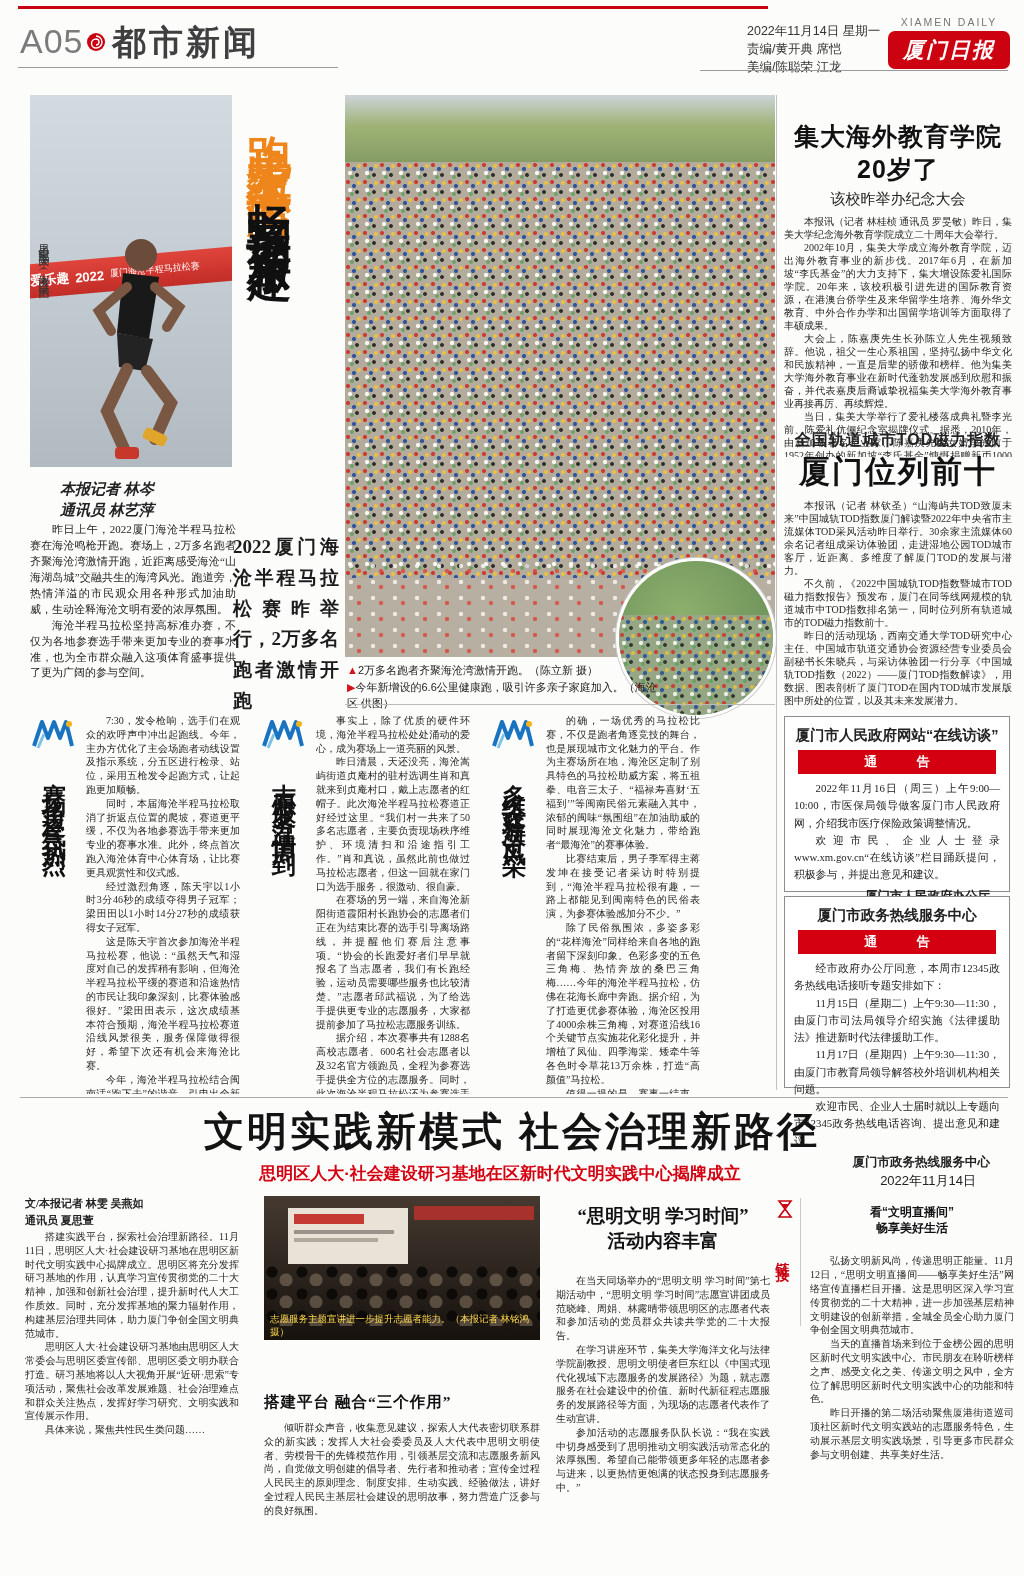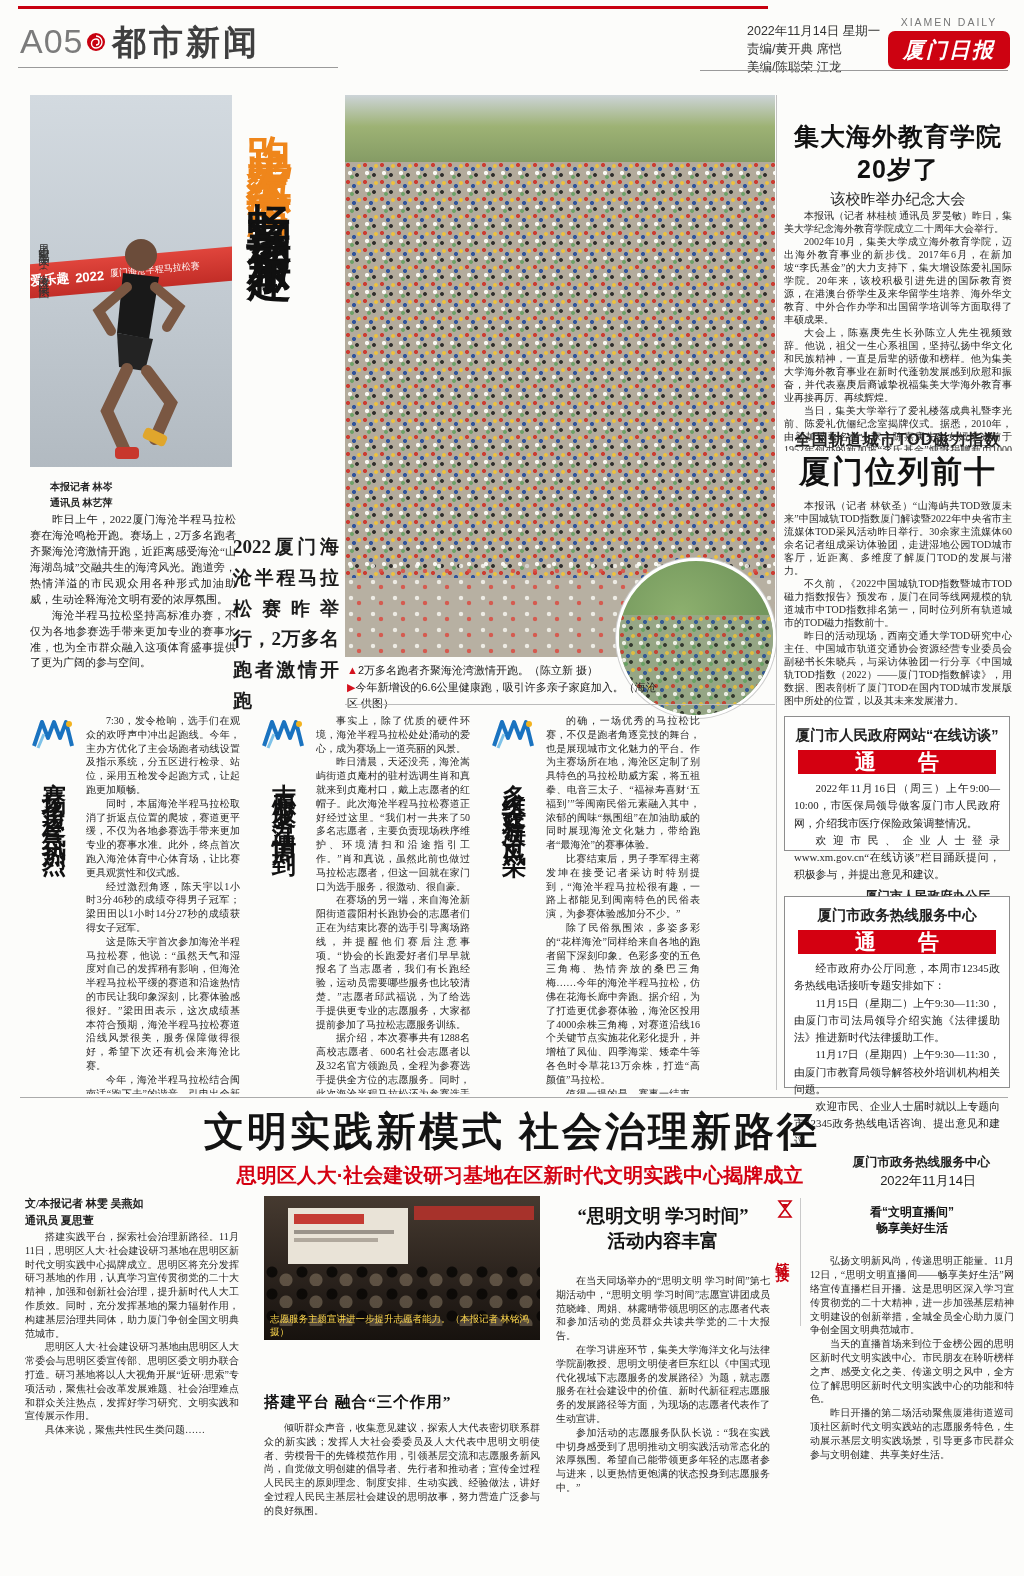--- a/index.html
+++ b/index.html
@@ -24,21 +24,21 @@
   .tape{position:absolute;left:-8px;top:160px;width:230px;height:34px;background:linear-gradient(#e0453c,#c22d27);
         transform:rotate(-5deg);color:#fff;display:flex;align-items:center;gap:6px;padding:0 8px;box-sizing:border-box;}
   .tape b{font-size:13px;} .tape i{font-style:normal;font-size:9px;line-height:1.05;}
   .runner-cap{left:36px;top:300px;height:260px;font-size:11px;color:#333;letter-spacing:2px;}
   .vhl{left:240px;top:100px;height:432px;font-weight:800;line-height:1.02;}
   .vhl span{display:inline-block;font-size:45px;letter-spacing:9px;}
   .vhl .o{color:#ef861b;margin-left:6px;}
   .vhl .k{color:#101010;}
   .deck{left:233px;top:532px;width:106px;font-size:19px;font-weight:700;line-height:1.62;text-align:justify;color:#1c1c1c;}
   .intro{left:30px;top:480px;width:206px;}
-  .byline{font-size:10px;font-weight:700;margin:0 0 2px 2em;}
+  .byline{font-size:15px;font-weight:700;margin:0 0 2px 2em;font-style:italic;}
   .intro .bp{font-size:11px;line-height:1.45;}
   .mainphoto{left:345px;top:95px;width:430px;height:562px;background:#b7b0a2;overflow:hidden;}
   .trees{position:absolute;left:0;top:0;width:100%;height:14%;
          background:linear-gradient(#cdd4d8 0%,#9db274 40%,#7d9460 100%);}
   .crowd{position:absolute;left:0;top:12%;width:100%;height:74%;
     background-color:#b3ab9c;
     background-image:
       radial-gradient(circle at 3px 3px, rgba(205,55,45,.95) 1.6px, transparent 2.4px),
       radial-gradient(circle at 9px 7px, rgba(35,75,155,.9) 1.6px, transparent 2.4px),
       radial-gradient(circle at 5px 11px, rgba(252,252,248,.95) 1.7px, transparent 2.5px),
@@ -70,28 +70,28 @@
   .rart{left:784px;width:228px;}
   .rtitle{font-size:25px;font-weight:800;text-align:center;color:#111;margin:0;letter-spacing:1px;}
   .rsub{font-size:15px;text-align:center;color:#222;margin:4px 0 0;}
   .rkicker{font-size:16px;font-weight:700;text-align:center;color:#222;margin:0;letter-spacing:1px;}
   .rbig{font-size:31px;font-weight:800;text-align:center;color:#111;margin:0;letter-spacing:2px;}
   .rtext{overflow:hidden;}
   .rtext .bp{font-size:10px;line-height:1.3;color:#262626;}
   .notice{left:784px;width:226px;border:1px solid #8d8d8d;background:#fff;box-sizing:border-box;padding:7px 9px;}
   .norg{font-size:14.5px;font-weight:700;text-align:center;margin:2px 0 5px;color:#222;}
   .nbar{height:24px;margin:0 4px 6px;background:#d40011;color:#fff;display:flex;align-items:center;justify-content:center;
-        font-size:21px;font-weight:800;letter-spacing:18px;text-indent:18px;}
+        font-size:13px;font-weight:800;letter-spacing:18px;text-indent:18px;}
   .ntext .bp{font-size:10.8px;line-height:1.6;color:#222;}
   .nsign{font-size:12.5px;text-align:right;margin:4px 10px 0;font-weight:700;}
   .ndate{font-size:13px;text-align:right;margin:1px 24px 0;}
   
   .brule{left:20px;top:1097px;width:988px;height:1px;background:#aaa;}
   .bhead{left:20px;top:1104px;width:984px;text-align:center;font-size:40px;font-weight:900;color:#131313;letter-spacing:3px;margin:0;}
-  .bdek{left:28px;top:1162px;width:984px;text-align:center;font-size:20px;font-weight:700;color:#d40011;margin:0;}
+  .bdek{left:8px;top:1162px;width:984px;text-align:center;font-size:17px;font-weight:700;color:#d40011;margin:0;}
   .bcol .bp{font-size:10px;line-height:1.38;color:#262626;}
   .bcol{top:1196px;height:372px;overflow:hidden;}
   .bby{font-size:11px;font-weight:700;margin:0 0 2px;}
   .confphoto{position:relative;width:319px;height:144px;background:linear-gradient(#463a30,#241d18 70%,#17120e);overflow:hidden;}
   .screen{position:absolute;left:24px;top:12px;width:120px;height:56px;background:#e9e3d7;}
   .screen .bar{position:absolute;left:6px;top:6px;width:70px;height:10px;background:#c53b33;}
   .screen .t1{position:absolute;left:6px;top:22px;width:100px;height:4px;background:#9a938a;}
   .screen .t2{position:absolute;left:6px;top:30px;width:84px;height:4px;background:#b0a89d;}
   .redband{position:absolute;left:150px;top:10px;width:120px;height:14px;background:#a7322b;}
   .aud{position:absolute;left:0;bottom:14px;width:100%;height:62px;
@@ -221,40 +221,40 @@
       <p class="bp">除了民俗氛围浓，多姿多彩的“花样海沧”同样给来自各地的跑者留下深刻印象。色彩多变的五色三角梅、热情奔放的桑巴三角梅……今年的海沧半程马拉松，仿佛在花海长廊中奔跑。据介绍，为了打造更优参赛体验，海沧区投用了4000余株三角梅，对赛道沿线16个关键节点实施花化彩化提升，并增植了凤仙、四季海棠、矮牵牛等各色时令草花13万余株，打造“高颜值”马拉松。</p>
       <p class="bp">值得一提的是，赛事一结束，海沧城建市政公司早已就位的“城市美容师”、清扫车、收运车迅速入场展开作业，对赛道及周边区域进行全面保洁，两个小时就“一键还原”整洁路面。</p>
     </div>
   </div>
 
   <div class="abs vdiv"></div>
 
   <div class="abs rart" style="top:120px">
     <h2 class="rtitle">集大海外教育学院20岁了</h2>
     <p class="rsub">该校昨举办纪念大会</p>
-    <div class="rtext serif" style="height:242px;">
+    <div class="rtext serif" style="height:242px;margin-top:6px">
       <p class="bp">本报讯（记者 林桂桢 通讯员 罗旻敏）昨日，集美大学纪念海外教育学院成立二十周年大会举行。</p>
       <p class="bp">2002年10月，集美大学成立海外教育学院，迈出海外教育事业的新步伐。2017年6月，在新加坡“李氏基金”的大力支持下，集大增设陈爱礼国际学院。20年来，该校积极引进先进的国际教育资源，在港澳台侨学生及来华留学生培养、海外华文教育、中外合作办学和出国留学培训等方面取得了丰硕成果。</p>
       <p class="bp">大会上，陈嘉庚先生长孙陈立人先生视频致辞。他说，祖父一生心系祖国，坚持弘扬中华文化和民族精神，一直是后辈的骄傲和榜样。他为集美大学海外教育事业在新时代蓬勃发展感到欣慰和振奋，并代表嘉庚后裔诚挚祝福集美大学海外教育事业再接再厉、再续辉煌。</p>
       <p class="bp">当日，集美大学举行了爱礼楼落成典礼暨李光前、陈爱礼伉俪纪念室揭牌仪式。据悉，2010年，由新加坡著名企业家、陈嘉庚先生女婿李光前于1952年创办的新加坡“李氏基金”慷慨捐赠新币1000万元（折合人民币约5000万元），全力支持集大发展国际教育。2017年，陈爱礼国际学院留学生公寓落成；2021年，陈爱礼国际学院教学楼“爱礼楼”封顶。</p>
     </div>
   </div>
 
   <div class="abs rart" style="top:430px">
     <p class="rkicker">全国轨道城市TOD磁力指数</p>
     <h2 class="rbig">厦门位列前十</h2>
     <div class="rtext serif" style="height:208px;margin-top:6px">
       <p class="bp">本报讯（记者 林钦圣）“山海屿共TOD致厦未来”中国城轨TOD指数厦门解读暨2022年中央省市主流媒体TOD采风活动昨日举行。30余家主流媒体60余名记者组成采访体验团，走进湿地公园TOD城市客厅，近距离、多维度了解厦门TOD的发展与潜力。</p>
       <p class="bp">不久前，《2022中国城轨TOD指数暨城市TOD磁力指数报告》预发布，厦门在同等线网规模的轨道城市中TOD指数排名第一，同时位列所有轨道城市的TOD磁力指数前十。</p>
       <p class="bp">昨日的活动现场，西南交通大学TOD研究中心主任、中国城市轨道交通协会资源经营专业委员会副秘书长朱晓兵，与采访体验团一行分享《中国城轨TOD指数（2022）——厦门TOD指数解读》，用数据、图表剖析了厦门TOD在国内TOD城市发展版图中所处的位置，以及其未来发展潜力。</p>
 
     </div>
   </div>
 
-  <div class="abs notice" style="top:716px;height:135px">
+  <div class="abs notice" style="top:716px;height:176px">
     <p class="norg">厦门市人民政府网站“在线访谈”</p>
     <div class="nbar">通 告</div>
     <div class="ntext serif">
       <p class="bp">2022年11月16日（周三）上午9:00—10:00，市医保局领导做客厦门市人民政府网，介绍我市医疗保险政策调整情况。</p>
       <p class="bp">欢迎市民、企业人士登录www.xm.gov.cn“在线访谈”栏目踊跃提问，积极参与，并提出意见和建议。</p>
     </div>
     <p class="nsign">厦门市人民政府办公厅</p>
     <p class="ndate">2022年11月14日</p>
   </div>
 

